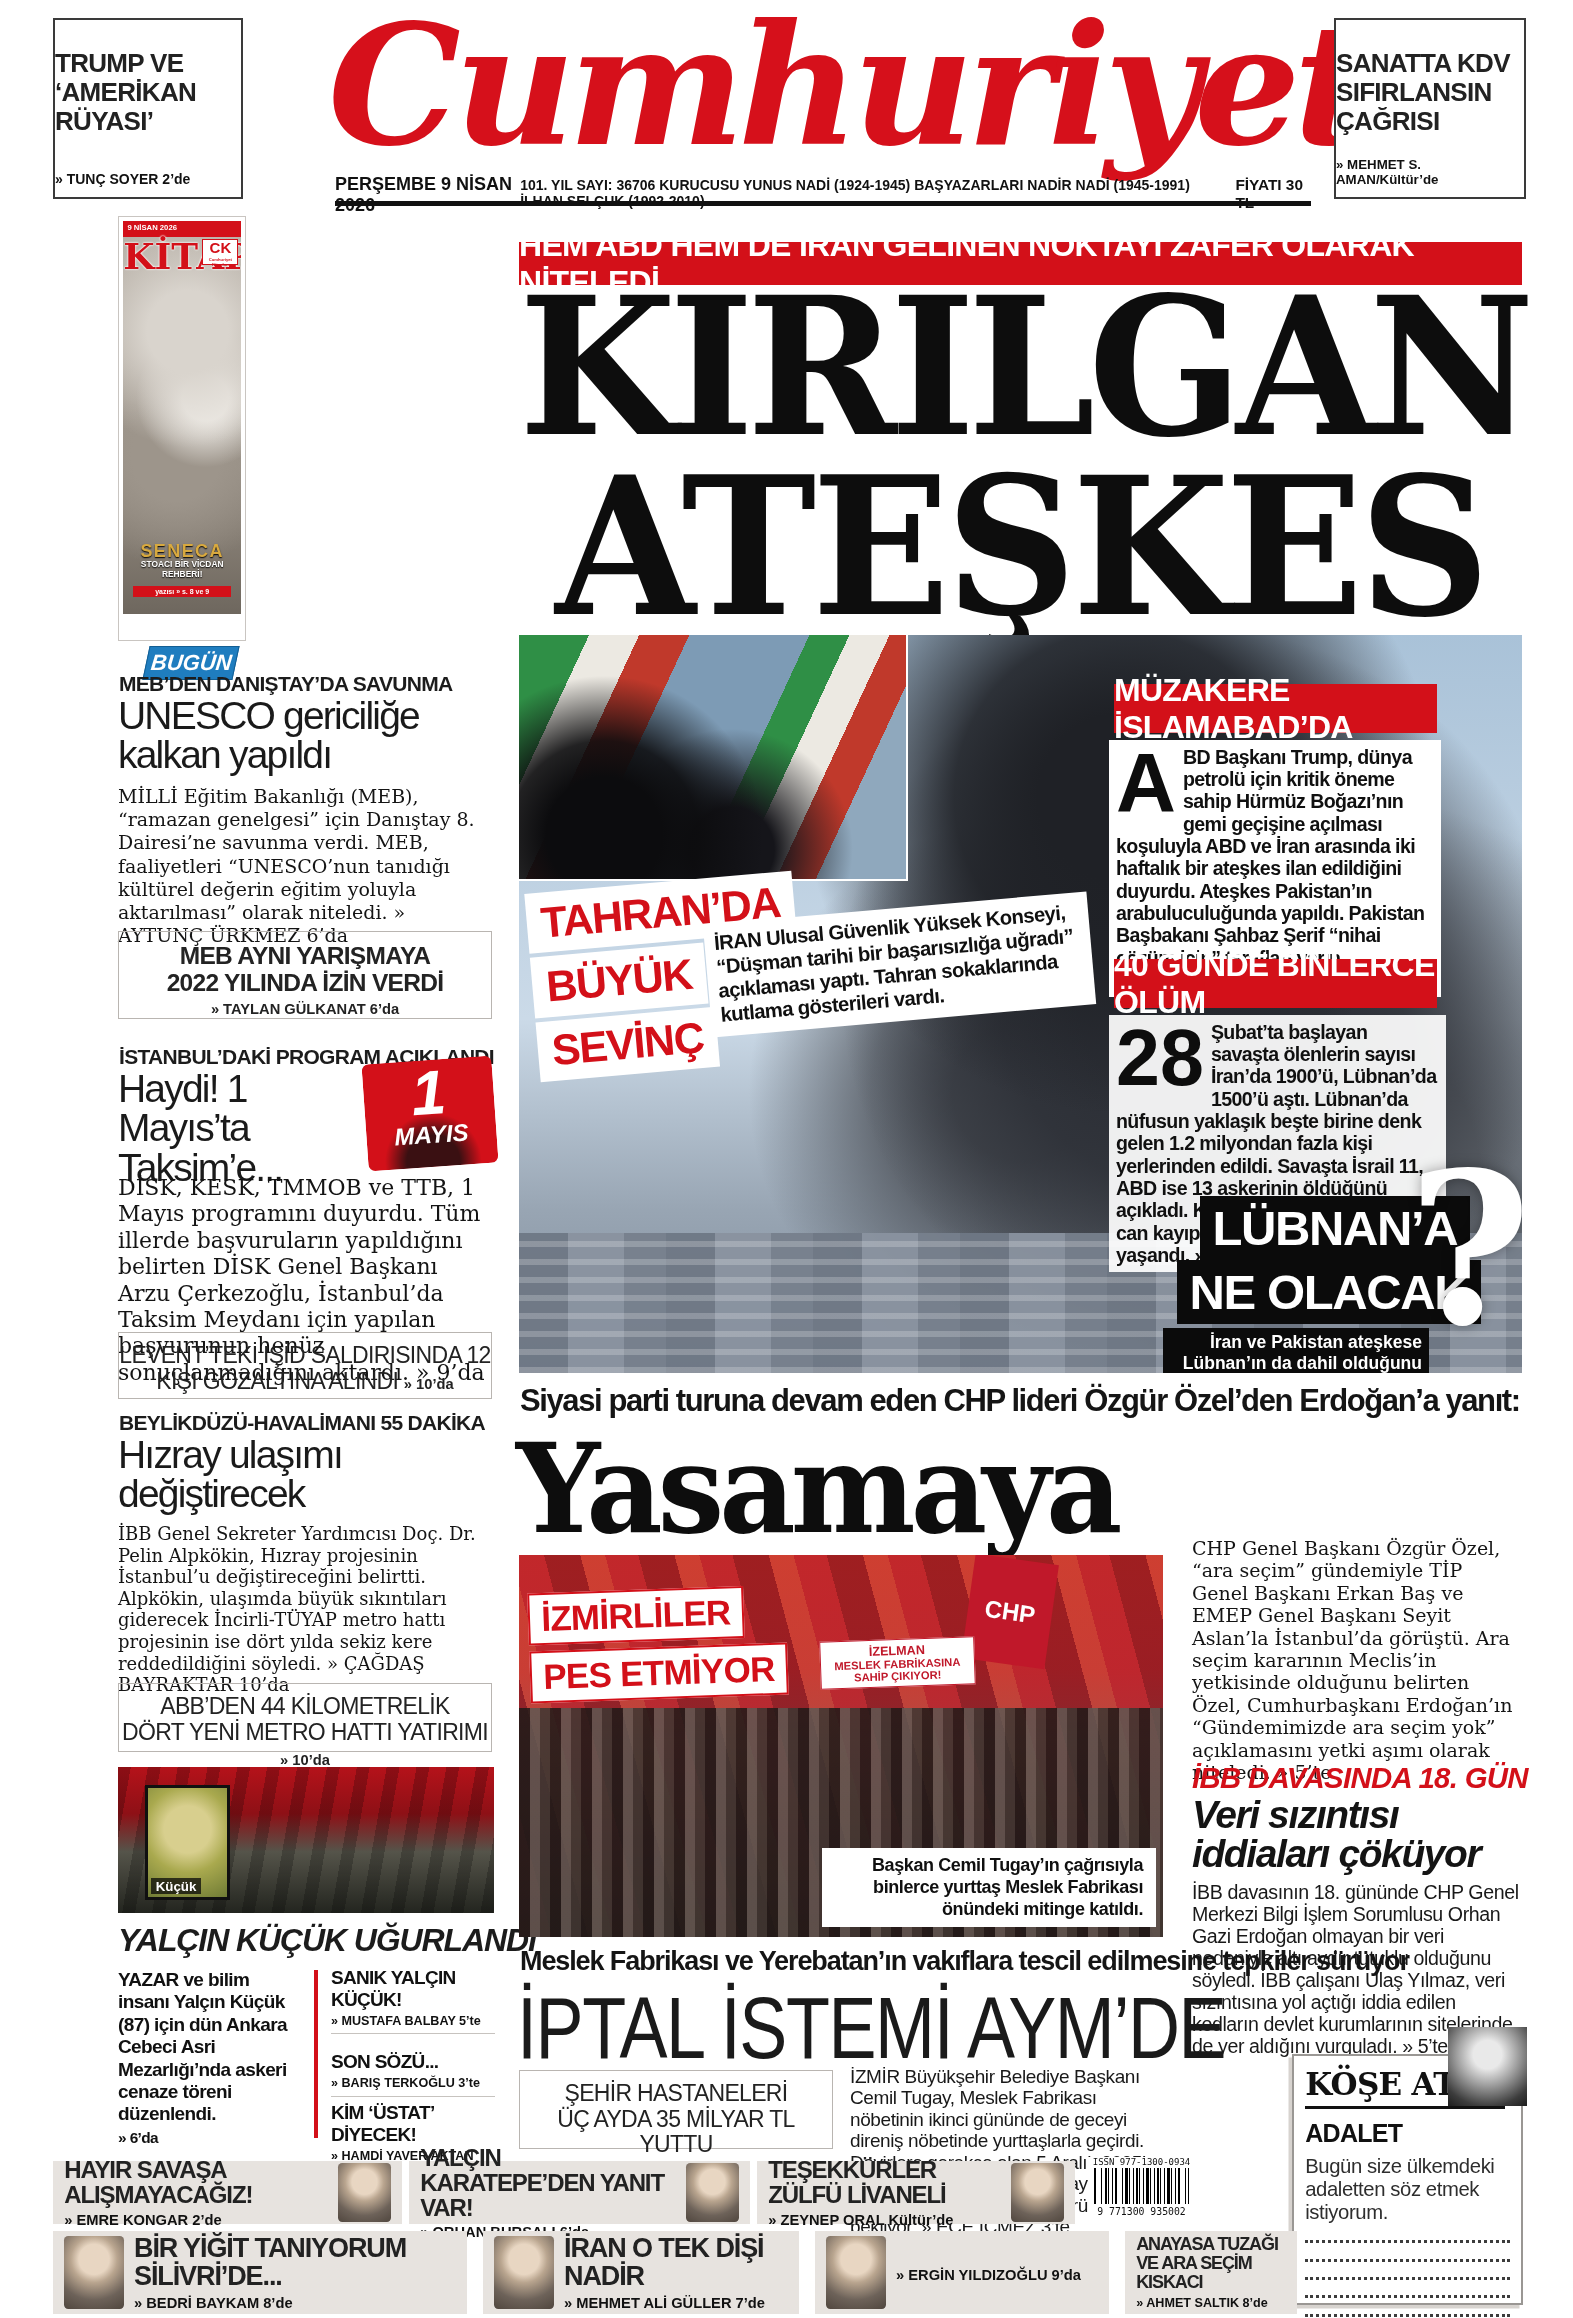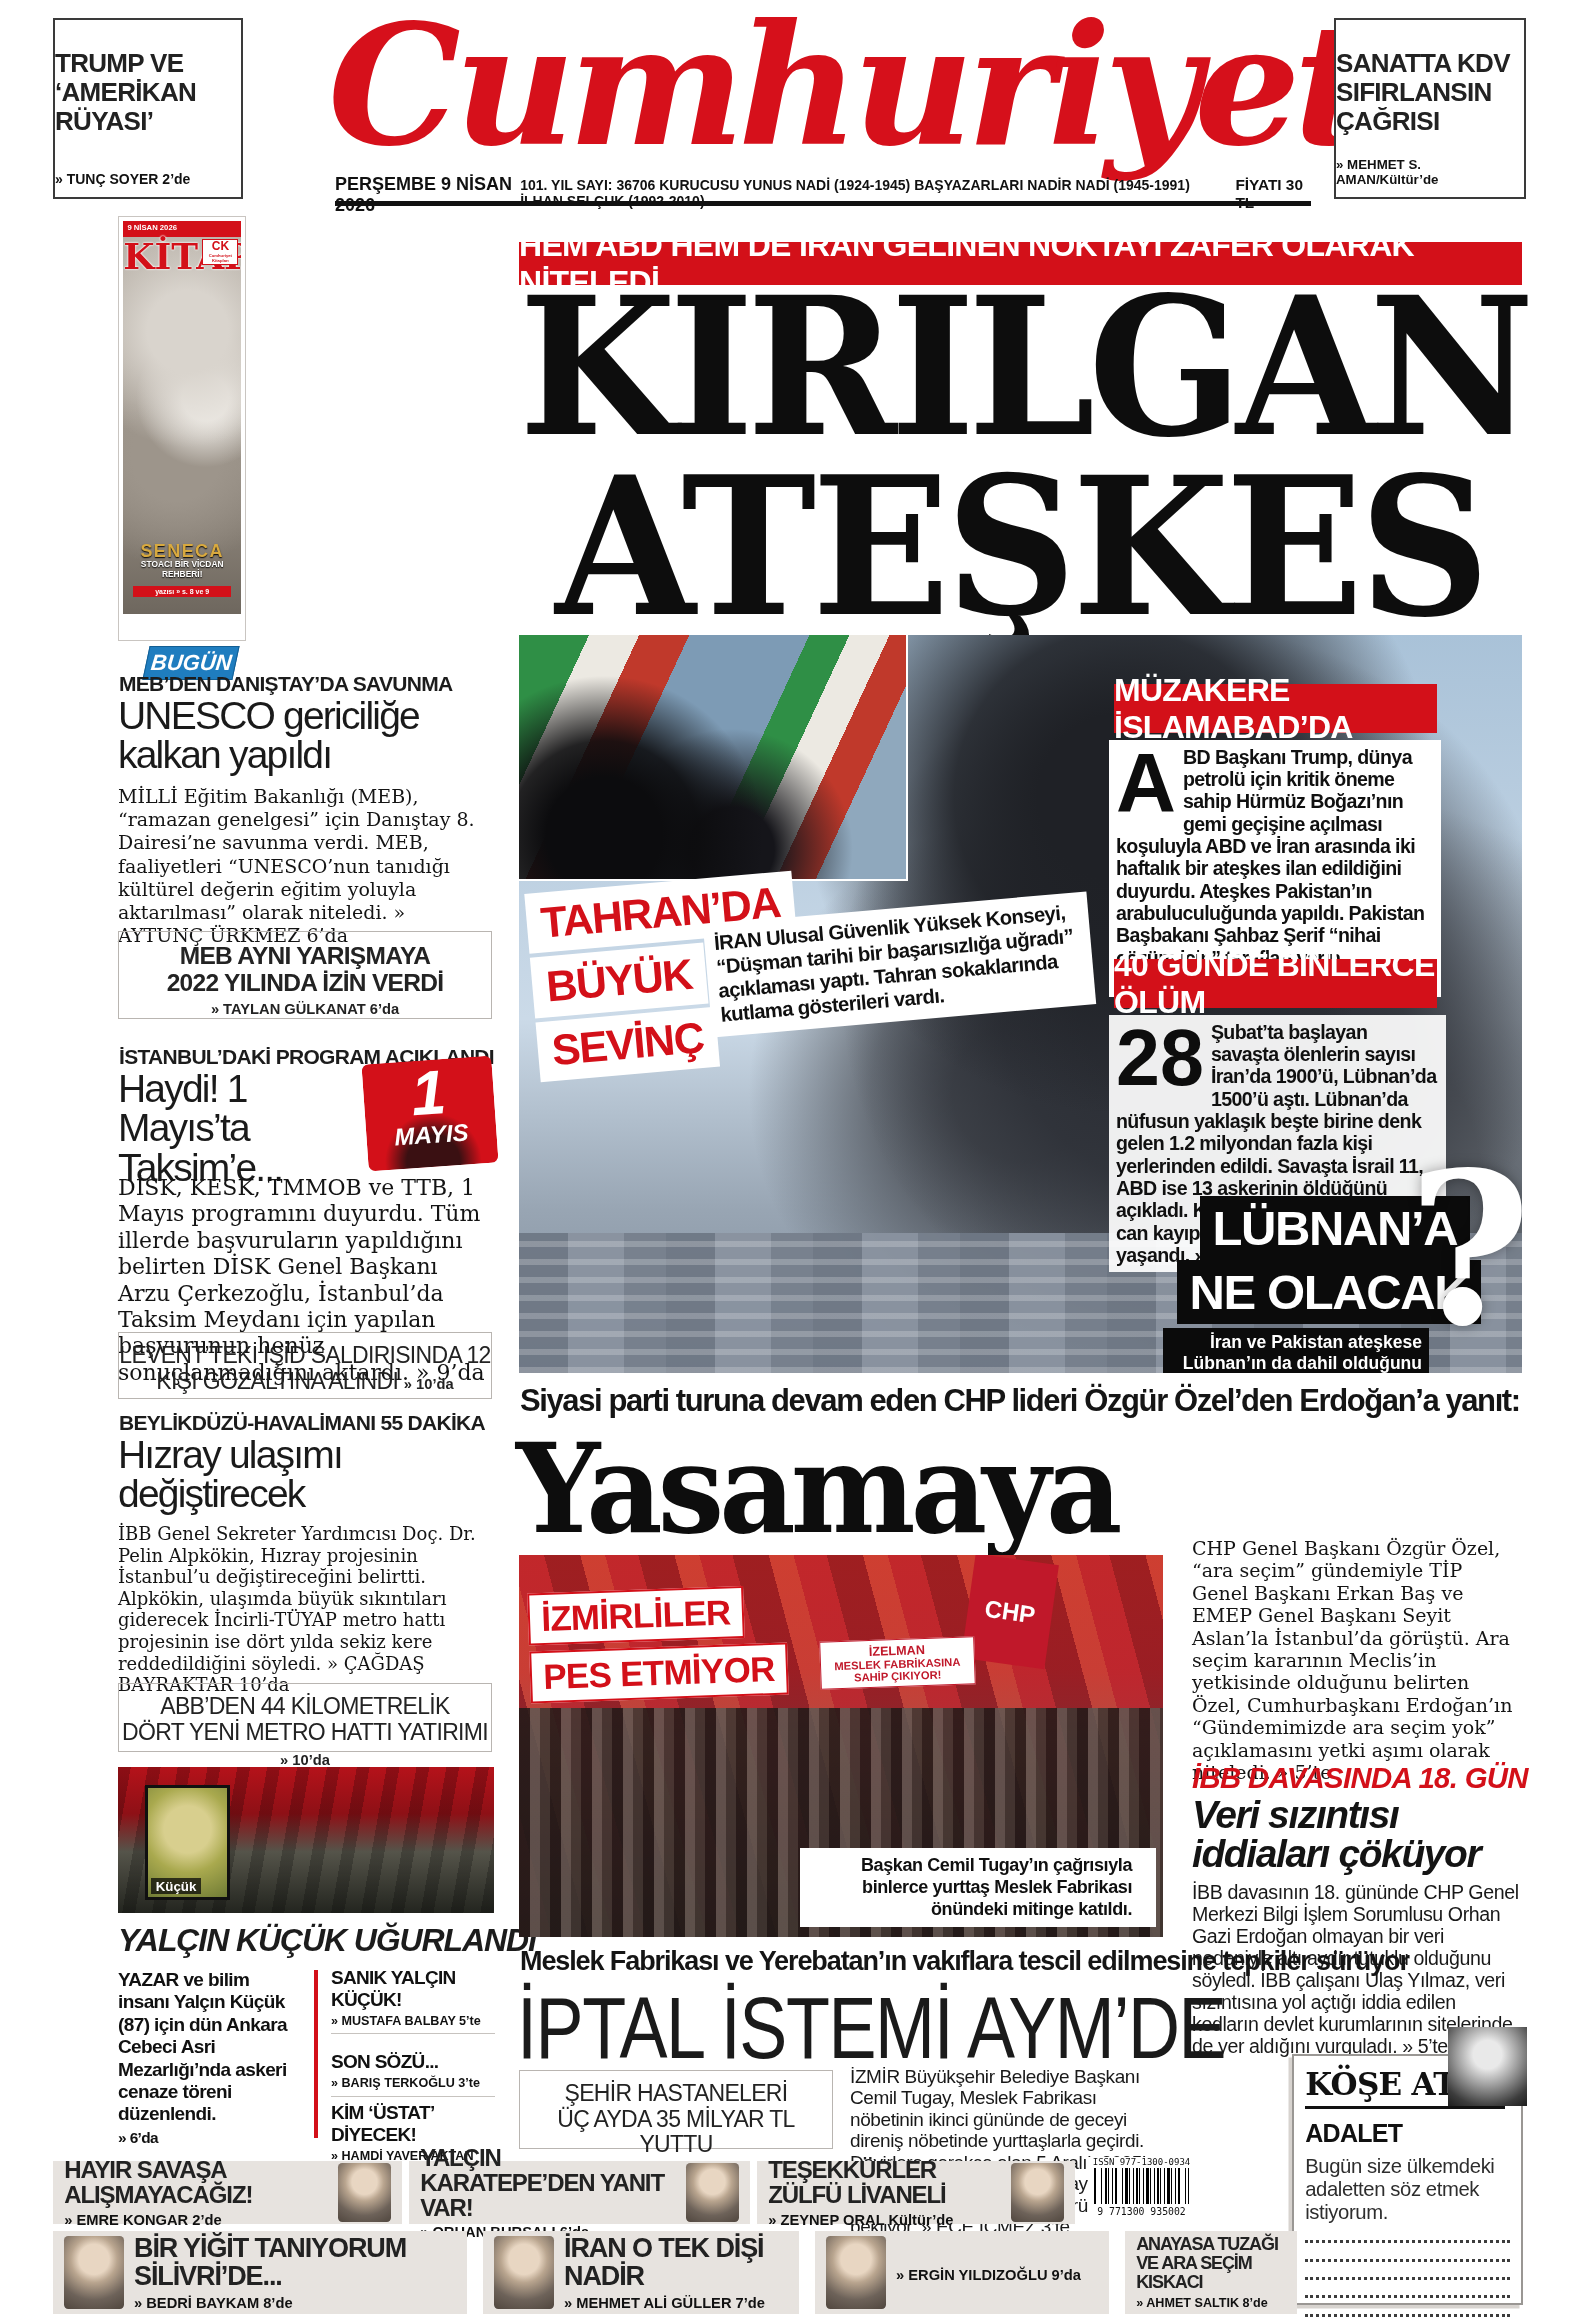--- a/index.html
+++ b/index.html
@@ -61,21 +61,21 @@
   <div class="photo" style="position:relative;width:118px;height:393px;background:
       radial-gradient(circle at 55% 28%,#d9d4cd 0 14%,transparent 40%),
       radial-gradient(circle at 70% 45%,#efece7 0 10%,transparent 30%),
       radial-gradient(circle at 45% 60%,#9d958b 0 18%,transparent 45%),
       linear-gradient(180deg,#b7b0a7 0%,#a39b91 45%,#857d73 80%,#6e675e 100%)">
     <div style="position:absolute;top:0;left:0;right:0;height:15.4px;background:#d31019;color:#fff;font-weight:700;font-size:7.7px;padding:2.1px 0 0 4.2px;box-sizing:border-box">
       <span>9 NİSAN 2026</span>
     </div>
     <div style="position:absolute;top:14px;left:0;right:0;text-align:center;font-family:'DejaVu Serif',serif;font-weight:700;font-size:36px;color:#d31019;text-shadow:0 0 2.1px #fff,0 0 2.1px #fff">KİTAP</div>
     <div style="position:absolute;top:18px;right:2.8px;width:34px;height:24px;background:#fff;border:0.7px solid #d31019;text-align:center">
-      <div style="color:#d31019;font-weight:700;font-size:12px;line-height:1.1">CK</div>
+      <div style="color:#d31019;font-weight:700;font-size:15px;line-height:1.1">CK</div>
       <div style="color:#d31019;font-size:4.2px;font-weight:700">Cumhuriyet Kitapları</div>
     </div>
     <div style="position:absolute;bottom:52px;left:0;right:0;text-align:center;color:#d8a93f;font-weight:700;font-size:18px;letter-spacing:1.4px;text-shadow:0 0.7px 1.4px #000">SENECA</div>
     <div style="position:absolute;bottom:35px;left:0;right:0;text-align:center;color:#fff;font-weight:700;font-size:8.4px;text-shadow:0 0.7px 1.4px #000">STOACI BİR VİCDAN REHBERİ!</div>
     <div style="position:absolute;bottom:17px;left:9.8px;right:9.8px;background:#d31019;color:#fff;font-weight:700;font-size:7px;text-align:center;padding:2.1px 0">yazısı » s. 8 ve 9</div>
   </div>
 </div>
 <div class="abs" style="left:146px;top:646px;width:88px;height:32px;background:#1f7dbf;transform:skewX(-12deg);border:1.4px solid #135e93;display:flex;align-items:center;justify-content:center">
   <span style="color:#fff;font-weight:700;font-style:italic;font-size:22px;transform:skewX(6deg)">BUGÜN</span>
 </div>
@@ -209,21 +209,21 @@
   </div>
   <div style="position:absolute;left:301px;top:84px;width:147px;background:#fff;border:1.4px solid #c0182a;text-align:center;padding:4.2px 2.8px;transform:rotate(-2deg)">
     <div style="color:#c0182a;font-weight:700;font-size:12.6px">İZELMAN</div>
     <div style="color:#c0182a;font-weight:700;font-size:11.2px">MESLEK FABRİKASINA</div>
     <div style="color:#c0182a;font-weight:700;font-size:11.2px">SAHİP ÇIKIYOR!</div>
   </div>
   <div class="abs" style="left:9.8px;top:34px;transform:rotate(-2deg)">
     <div class="wlabel" style="font-size:35px;padding:4.2px 11.2px;border:2.1px solid #d31019;letter-spacing:-0.7px">İZMİRLİLER</div><br>
     <div class="wlabel" style="font-size:35px;padding:4.2px 11.2px;border:2.1px solid #d31019;margin-top:5.6px;letter-spacing:-0.7px">PES ETMİYOR</div>
   </div>
-  <div style="position:absolute;right:7px;bottom:9.8px;width:308px;background:#fff;color:#101010;font-weight:700;font-size:18px;line-height:1.2;padding:7px 24px;text-align:right;letter-spacing:-0.4px">Başkan Cemil Tugay’ın çağrısıyla binlerce yurttaş Meslek Fabrikası önündeki mitinge katıldı.</div>
+  <div style="position:absolute;right:7px;bottom:9.8px;width:308px;background:#fff;color:#101010;font-weight:700;font-size:18px;line-height:1.2;padding:7px 13px;text-align:right;letter-spacing:-0.4px">Başkan Cemil Tugay’ın çağrısıyla binlerce yurttaş Meslek Fabrikası önündeki mitinge katıldı.</div>
 </div>
 
 <div class="abs serifbody" style="left:1192px;top:1537px;width:330px;font-size:19px;line-height:1.18">CHP Genel Başkanı Özgür Özel, “ara seçim” gündemiyle TİP Genel Başkanı Erkan Baş ve EMEP Genel Başkanı Seyit Aslan’la İstanbul’da görüştü. Ara seçim kararının Meclis’in yetkisinde olduğunu belirten Özel, Cumhurbaşkanı Erdoğan’ın “Gündemimizde ara seçim yok” açıklamasını yetki aşımı olarak niteledi. » 5’te</div>
 
 <div class="abs" style="left:1192px;top:1761px;color:#d31019;font-weight:700;font-style:italic;font-size:29.4px;letter-spacing:-0.7px">İBB DAVASINDA 18. GÜN</div>
 <div class="abs pre" style="left:1192px;top:1795px;font-weight:700;font-style:italic;font-size:39px;line-height:1.0;letter-spacing:-1.4px;color:#141414">Veri sızıntısı
 iddiaları çöküyor</div>
 <div class="abs" style="left:1192px;top:1882px;width:330px;font-size:19.6px;line-height:1.12;letter-spacing:-0.4px;color:#191919">İBB davasının 18. gününde CHP Genel Merkezi Bilgi İşlem Sorumlusu Orhan Gazi Erdoğan olmayan bir veri nedeniyle altı aydır tutuklu olduğunu söyledi. İBB çalışanı Ulaş Yılmaz, veri sızıntısına yol açtığı iddia edilen kodların devlet kurumlarının sitelerinde de yer aldığını vurguladı. » 5’te</div>
 
 <div class="abs" style="left:520px;top:1946px;font-weight:700;font-size:27px;letter-spacing:-1.1px;color:#151515">Meslek Fabrikası ve Yerebatan’ın vakıflara tescil edilmesine tepkiler sürüyor</div>

